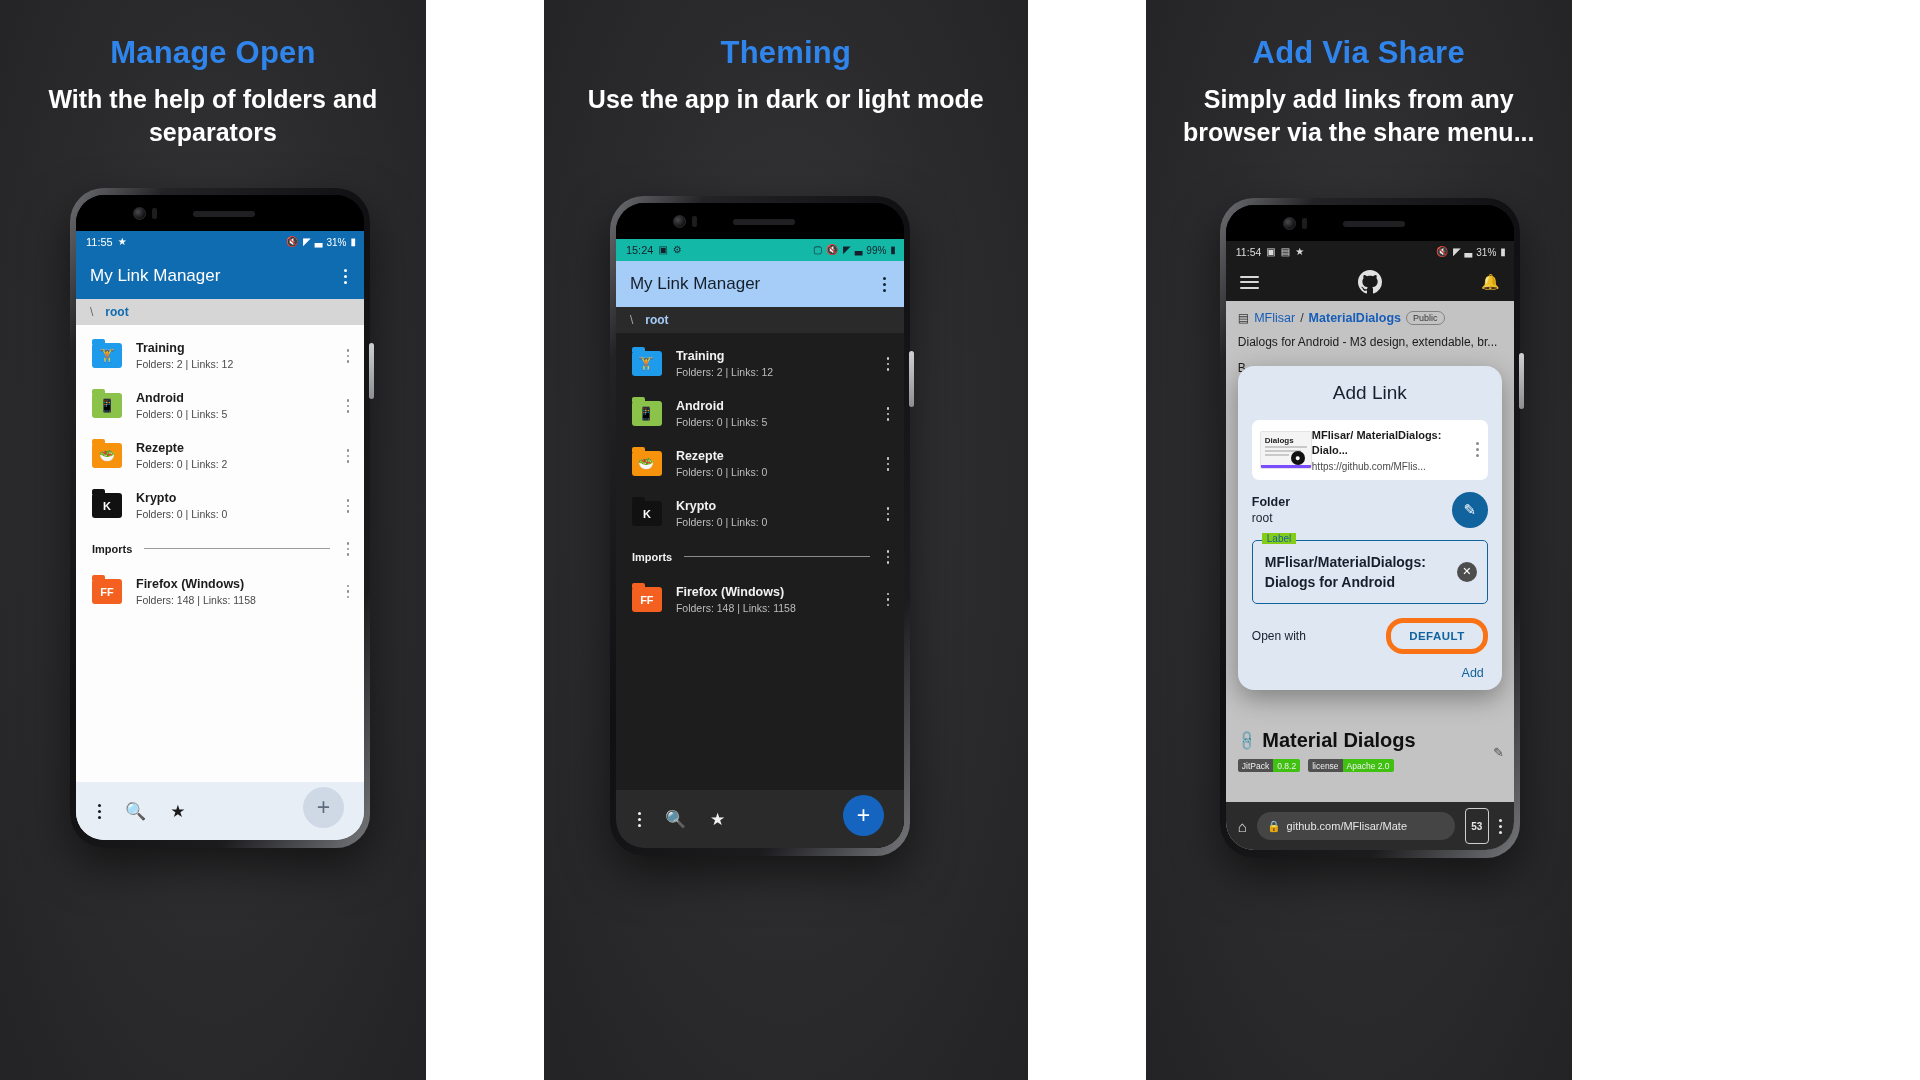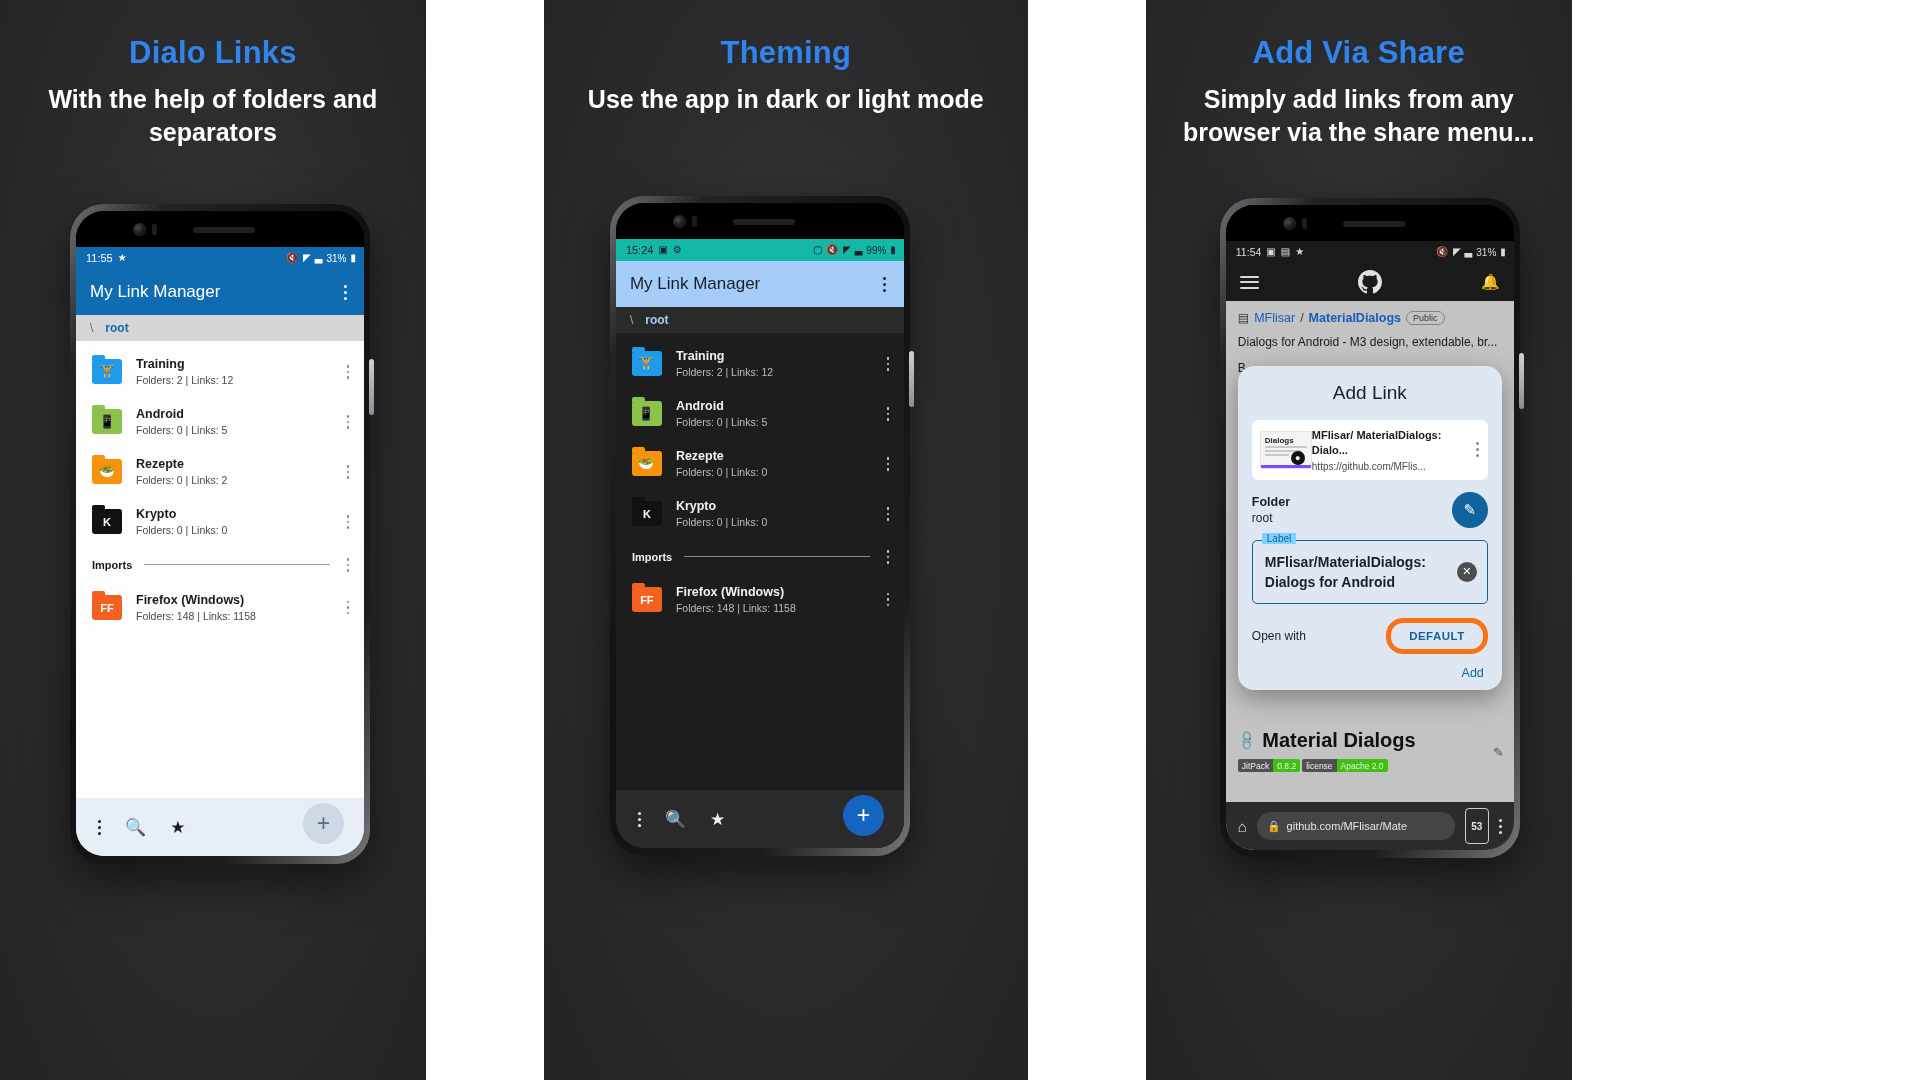--- a/index.html
+++ b/index.html
@@ -35,21 +35,21 @@
 
   
   .phone {
     position: absolute;
     width: 300px; height: 660px;
     border-radius: 34px;
     background: linear-gradient(120deg,#6f7073 0%, #232326 14%, #101012 45%, #1c1c1f 78%, #76777a 100%);
     padding: 7px 6px 8px 6px;
     box-shadow: 0 18px 45px rgba(0,0,0,.55);
   }
-  .p1-pos { left: 70px; top: 204px; }
+  .p1-pos { left: 70px; top: 188px; }
   .p2-pos { left: 66px; top: 196px; }
   .p3-pos { left: 74px; top: 198px; }
   .bezel {
     width: 100%; height: 100%;
     background: #000;
     border-radius: 28px;
     overflow: hidden;
     position: relative;
   }
   .notchbar {
@@ -209,21 +209,21 @@
   .repo-owner { color: #1763c4; }
   .repo-slash { color: #3a3a3a; }
   .repo-name { color: #1763c4; font-weight: bold; }
   .repo-badge {
     font-size: 9px; border: 1px solid #8a8a8a; border-radius: 9px;
     padding: 1px 6px; color: #3a3a3a;
   }
   .repo-desc { font-size: 12px; color: #1c1c1c; line-height: 1.45; margin-top: 9px; }
   .gh-head-big { font-size: 20px; font-weight: bold; color: #111; display: flex; align-items: center; gap: 7px; }
   .gh-link-ico { font-size: 14px; color: #333; transform: rotate(-45deg); }
-  .badges { display: flex; gap: 2px; margin-top: 7px; }
+  .badges { display: flex; gap: 8px; margin-top: 7px; }
   .badge { font-size: 8.5px; color: #fff; display: flex; border-radius: 2px; overflow: hidden; }
   .badge span { padding: 1.5px 4px; }
   .badge .k { background: #555; }
   .badge .v { background: #4c1; }
   .gh-rowicons { display:flex; align-items:center; gap:10px; font-size: 13px; color:#333; margin-top: 6px;}
 
   .gh-bottom {
     position: absolute; left: 0; right: 0; bottom: 0; height: 48px;
     background: #2b2b2b; display: flex; align-items: center; gap: 10px; padding: 0 12px;
   }
@@ -278,21 +278,21 @@
   .edit-fab {
     margin-left: auto; width: 36px; height: 36px; border-radius: 50%;
     background: #11639e; color: #fff; display: flex; align-items: center; justify-content: center;
     font-size: 15px;
   }
   .field {
     margin-top: 12px; border: 1.8px solid #11639e; border-radius: 5px;
     position: relative; padding: 11px 10px 11px 12px; display: flex; align-items: center;
   }
   .field-legend {
-    position: absolute; top: -8px; left: 9px; background: #7dd3fc;
+    position: absolute; top: -8px; left: 9px; background: #84cc16;
     padding: 0 5px; font-size: 10px; color: #11639e;
   }
   .field-val { font-size: 14px; color: #16202c; line-height: 1.45; flex: 1; font-weight: bold; }
   .clear-btn {
     width: 20px; height: 20px; border-radius: 50%; background: #4d4d4d; color: #fff;
     display: flex; align-items: center; justify-content: center; font-size: 11px; flex: none; margin-left: 6px;
   }
   .openwith { display: flex; align-items: center; margin-top: 14px; }
   .ow-label { font-size: 12px; color: #16202c; }
   .ow-btn {
@@ -306,21 +306,21 @@
     position: absolute; right: 10px; bottom: 90px; font-size: 13px; color: #555;
   }
 </style>
 </head>
 <body>
 
 <div class="board">
 
   <div class="panel panel-1">
     <div class="caption">
-      <div class="cap-title">Dialo Links</div>
+      <div class="cap-title">Manage Open</div>
       <div class="cap-sub">With the help of folders and separators</div>
     </div>
 
     <div class="phone p1-pos">
       <div class="sidebtn"></div>
       <div class="bezel light">
         <div class="notchbar">
           <div class="cam"></div>
           <div class="sensor"></div>
           <div class="speaker"></div>

